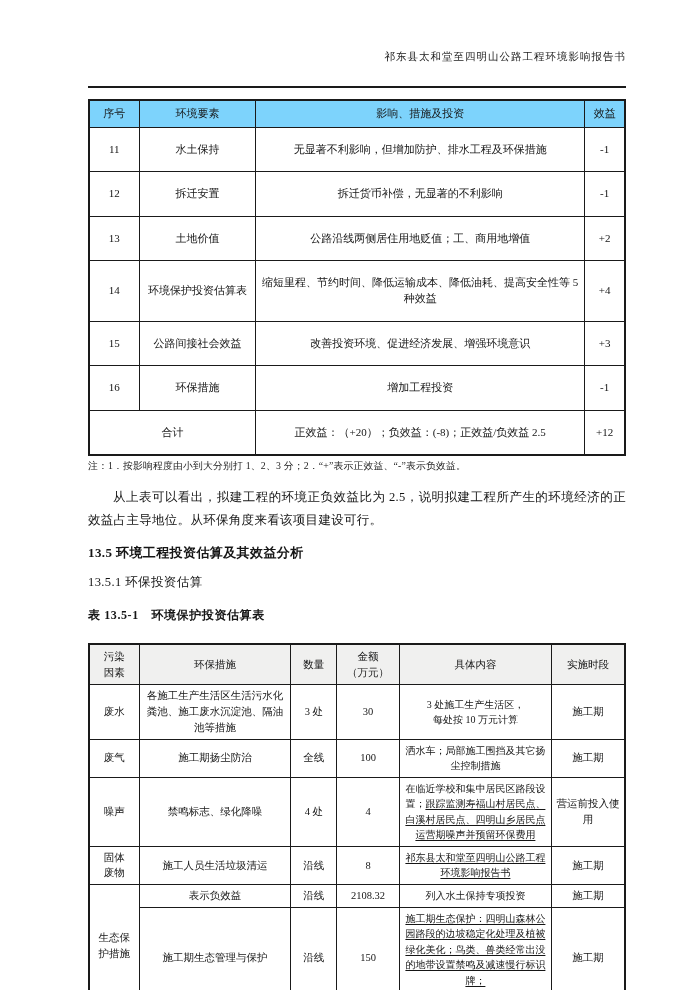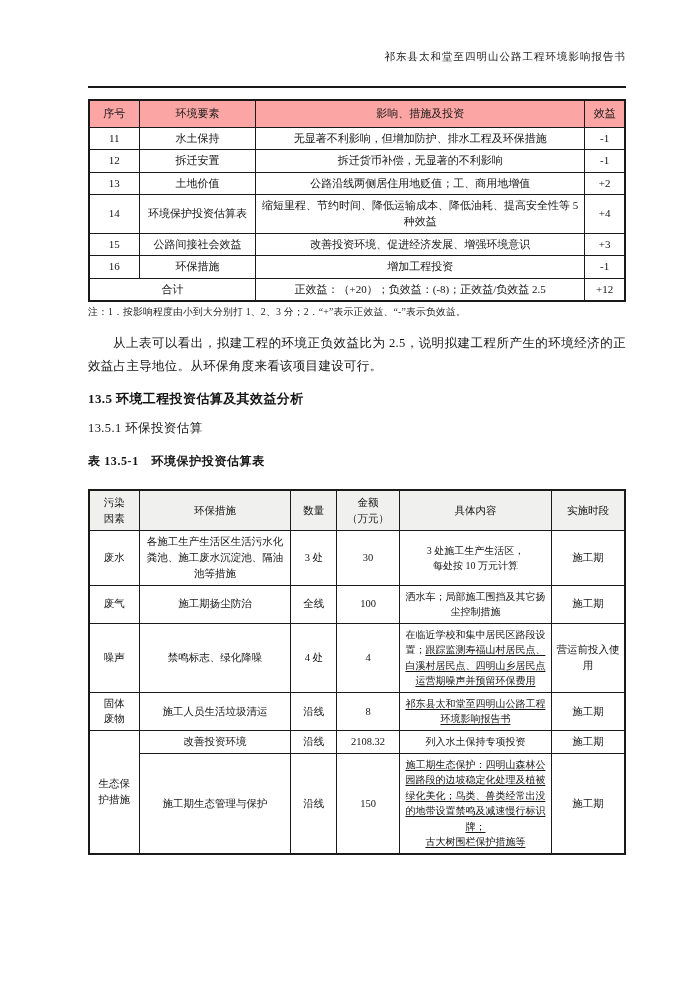--- a/index.html
+++ b/index.html
@@ -10,23 +10,23 @@
   }
   .content{position:absolute;left:88px;top:50px;width:538px;}
   .doc-header{
     text-align:right;font-size:10.5px;letter-spacing:1px;color:#222;
     padding-bottom:22px;border-bottom:2px solid #1a1a1a;
   }
   table{border-collapse:collapse;width:100%;table-layout:fixed;}
   .t1{margin-top:11px;border:2px solid #1a1a1a;}
   .t1 td{
     border:1px solid #1a1a1a;text-align:center;vertical-align:middle;
-    font-size:11px;line-height:1.42;padding:3px 4px;
-  }
-  .t1 tr.thead td{background:#fca5a5;padding:5px 4px;}
+    font-size:11px;line-height:1.42;padding:14px 4px;
+  }
+  .t1 tr.thead td{background:#7dd3fc;padding:5px 4px;}
   .t2{margin-top:19px;border:2px solid #1a1a1a;}
   .t2 td{
     border:1px solid #1a1a1a;text-align:center;vertical-align:middle;
     font-size:10.5px;line-height:1.5;padding:3px 3px;
   }
   .t2 tr.thead td{background:#f0f0ef;padding:4px 3px;}
   .t2 td.small{font-size:10px;line-height:1.55;}
   .pre{white-space:pre-line;}
   .ul{text-decoration:underline;text-underline-offset:2px;}
   .note{font-size:9.8px;margin-top:4px;color:#222;letter-spacing:0.2px;}
@@ -170,21 +170,21 @@
 废物</td>
         <td>施工人员生活垃圾清运</td>
         <td>沿线</td>
         <td>8</td>
         <td class="small ul">祁东县太和堂至四明山公路工程环境影响报告书</td>
         <td>施工期</td>
       </tr>
       <tr>
         <td class="pre" rowspan="2">生态保
 护措施</td>
-        <td>改善投资环境</td>
+        <td>表示负效益</td>
         <td>沿线</td>
         <td>2108.32</td>
         <td class="small">列入水土保持专项投资</td>
         <td>施工期</td>
       </tr>
       <tr>
         <td>施工期生态管理与保护</td>
         <td>沿线</td>
         <td>150</td>
         <td class="small ul pre">施工期生态保护：四明山森林公园路段的边坡稳定化处理及植被绿化美化；鸟类、兽类经常出没的地带设置禁鸣及减速慢行标识牌；

